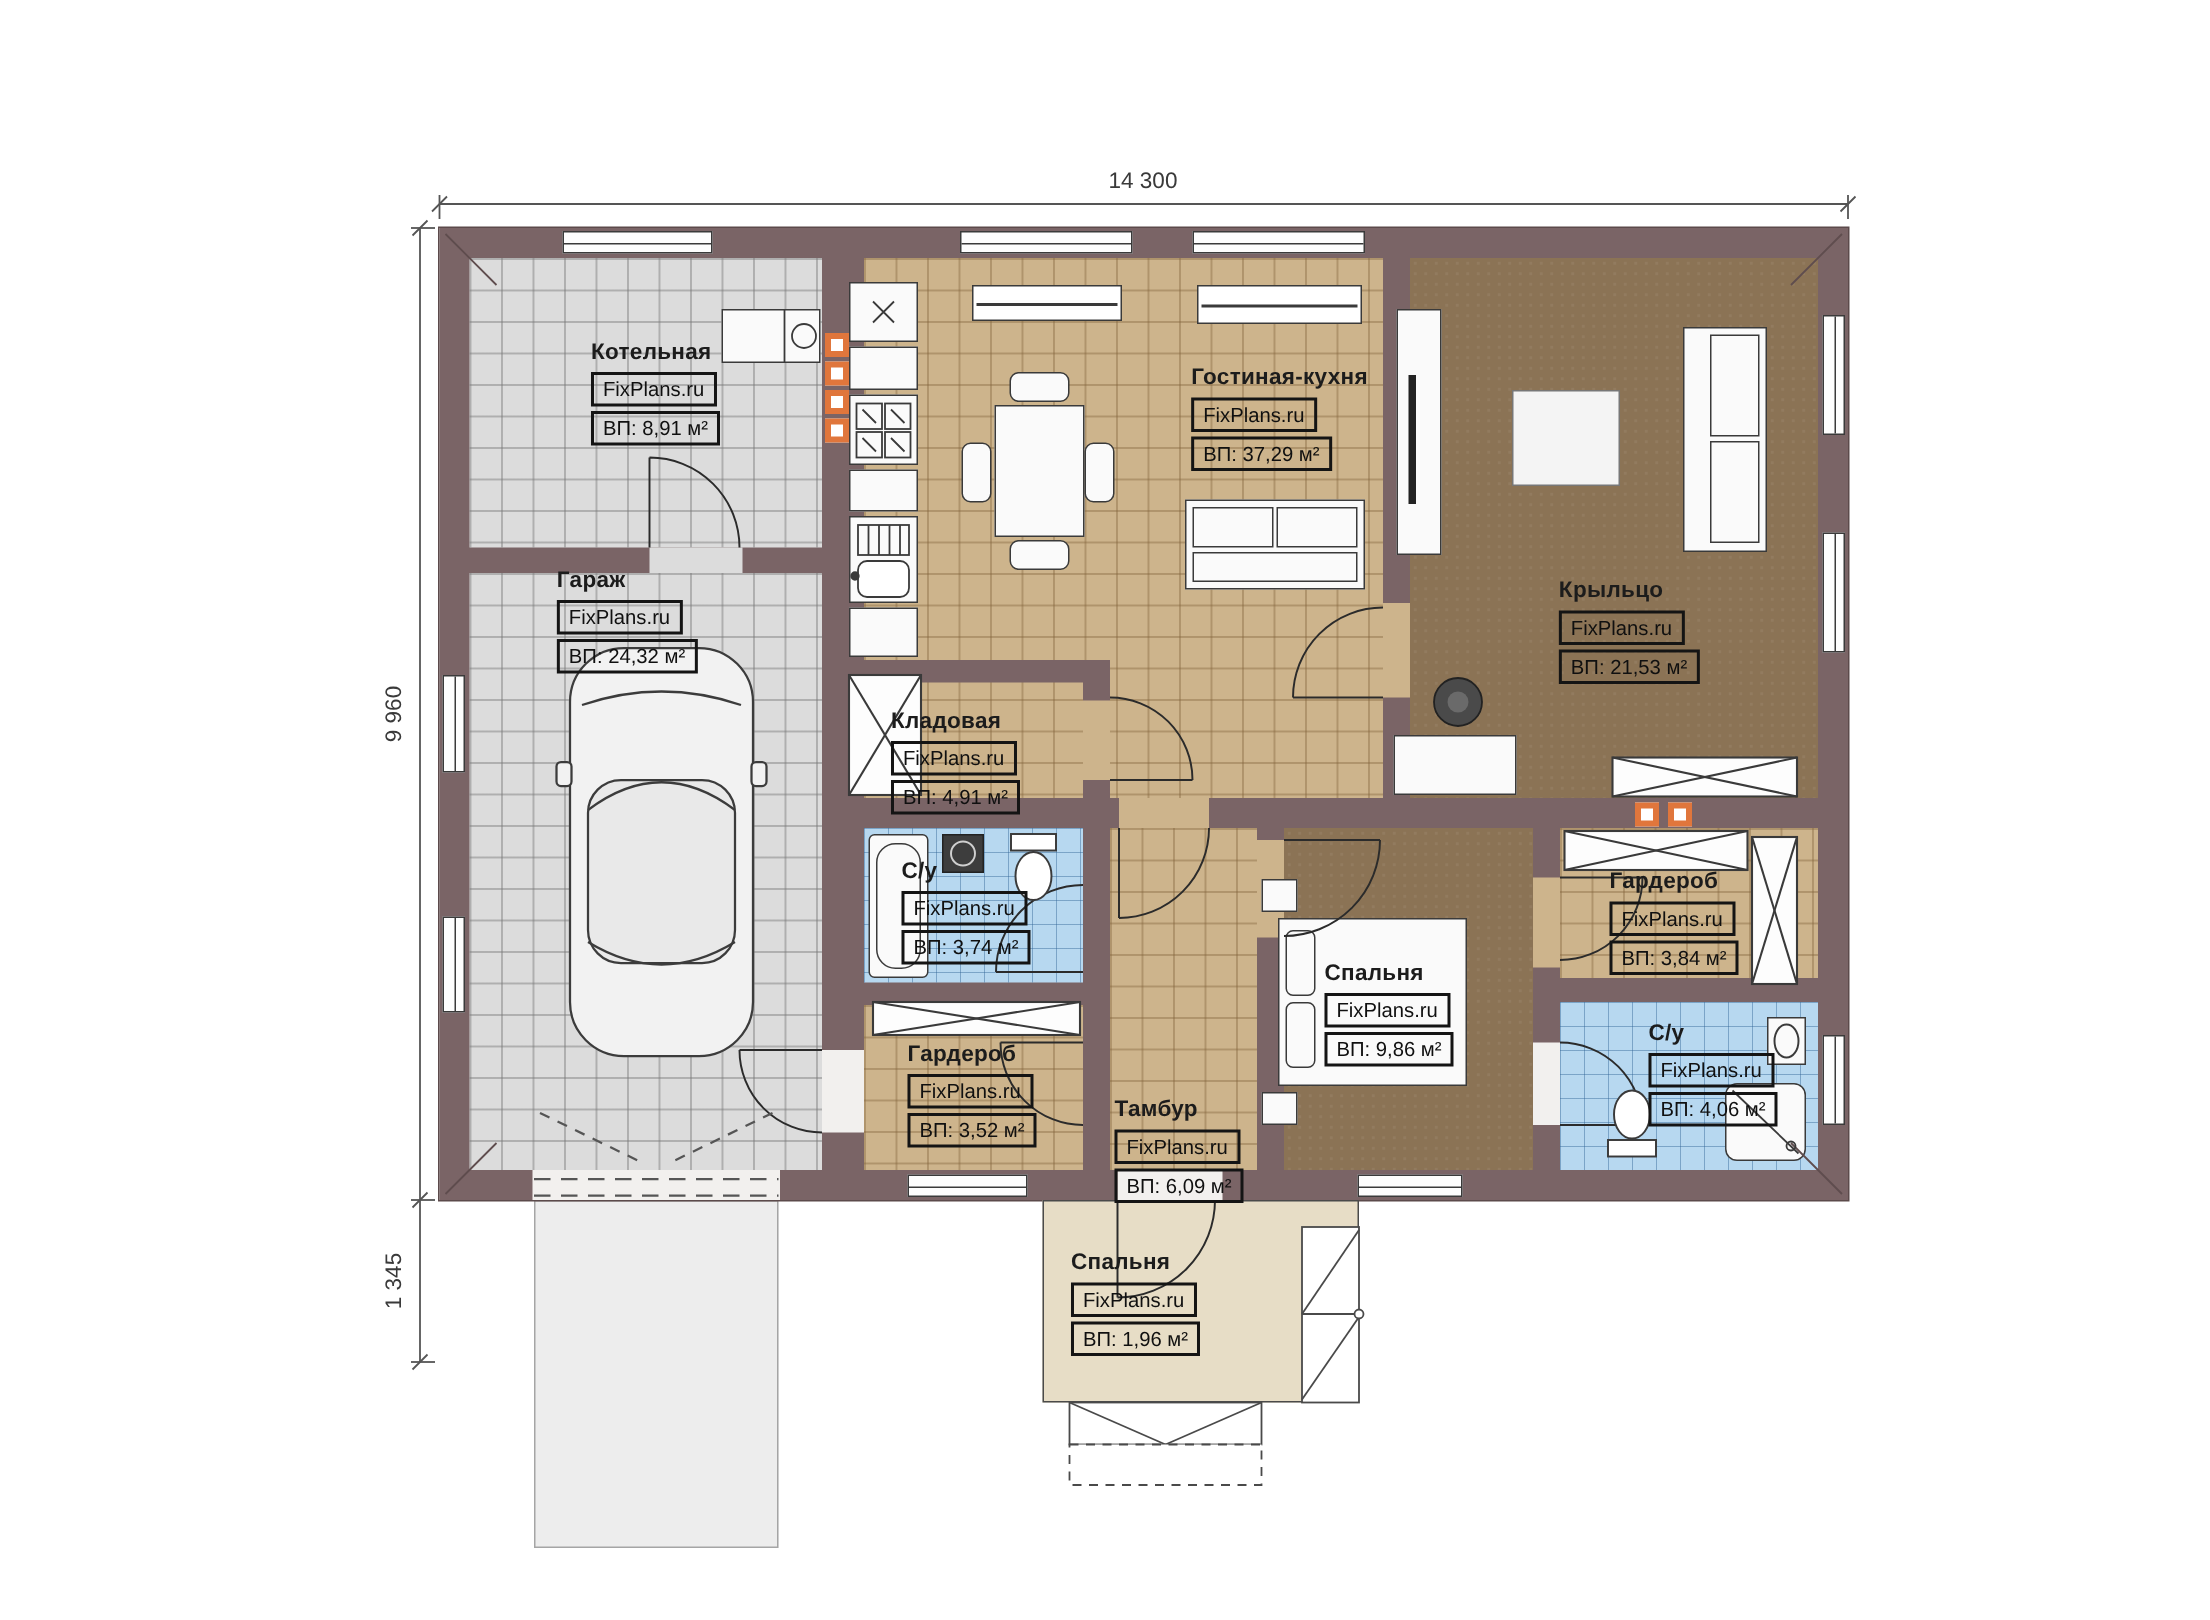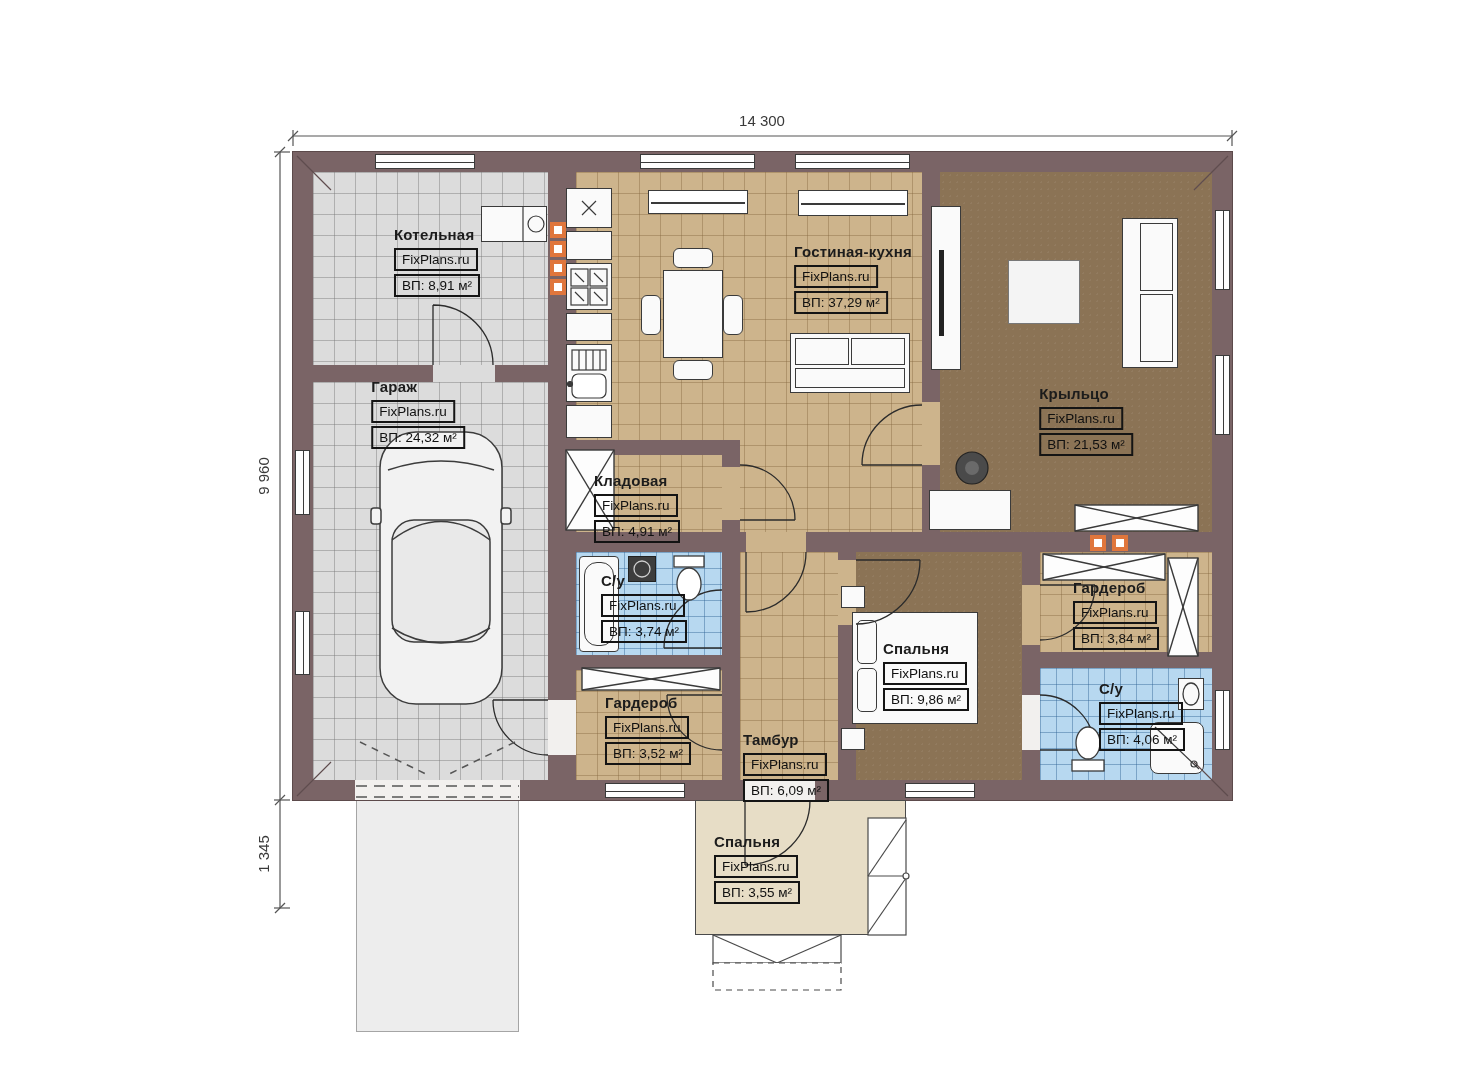--- a/index.html
+++ b/index.html
@@ -315,16 +315,16 @@
     <span class="bx">ВП: 3,84 м²</span>
   </div>
   <div class="abs rlabel" style="left:1142px;top:680px;">
     <div class="t">С/у</div>
     <span class="bx">FixPlans.ru</span><br>
     <span class="bx">ВП: 4,06 м²</span>
   </div>
   <div class="abs rlabel" style="left:757px;top:833px;">
     <div class="t">Спальня</div>
     <span class="bx">FixPlans.ru</span><br>
-    <span class="bx">ВП: 3,55 м²</span>
+    <span class="bx">ВП: 1,96 м²</span>
   </div>
 
 </div>
 
 </body></html>

